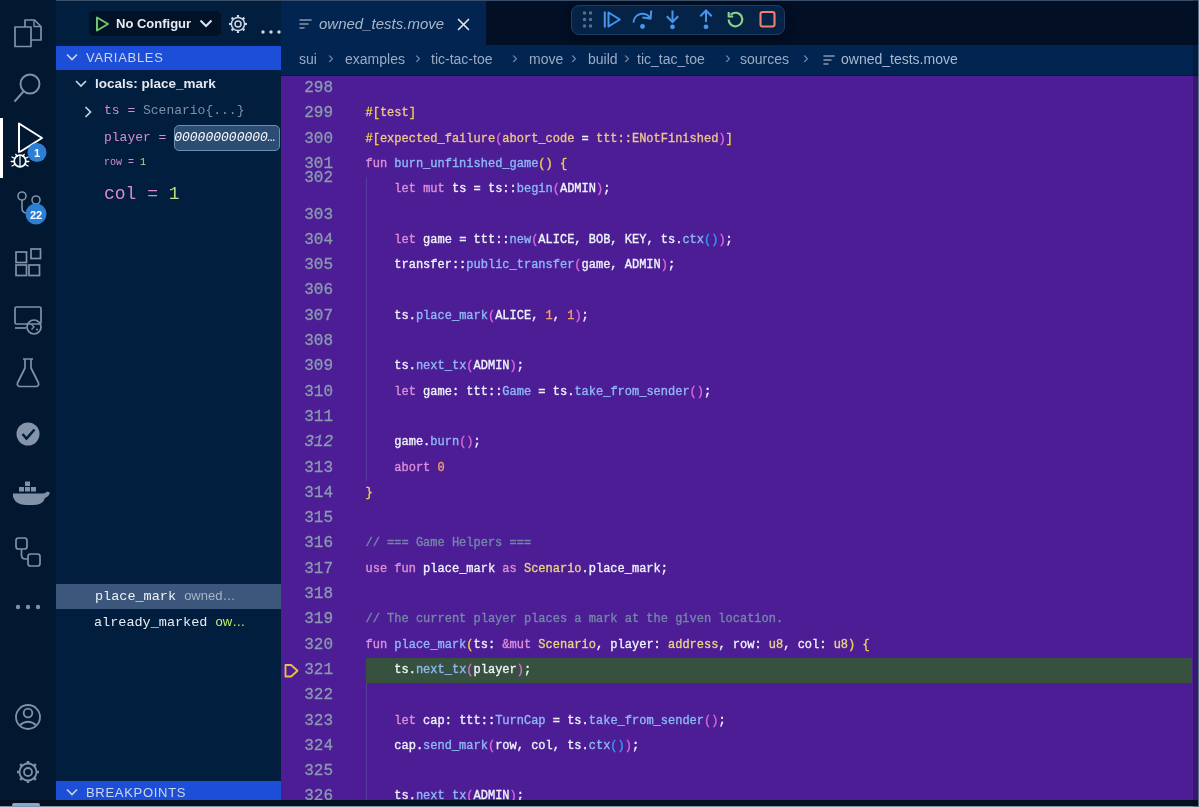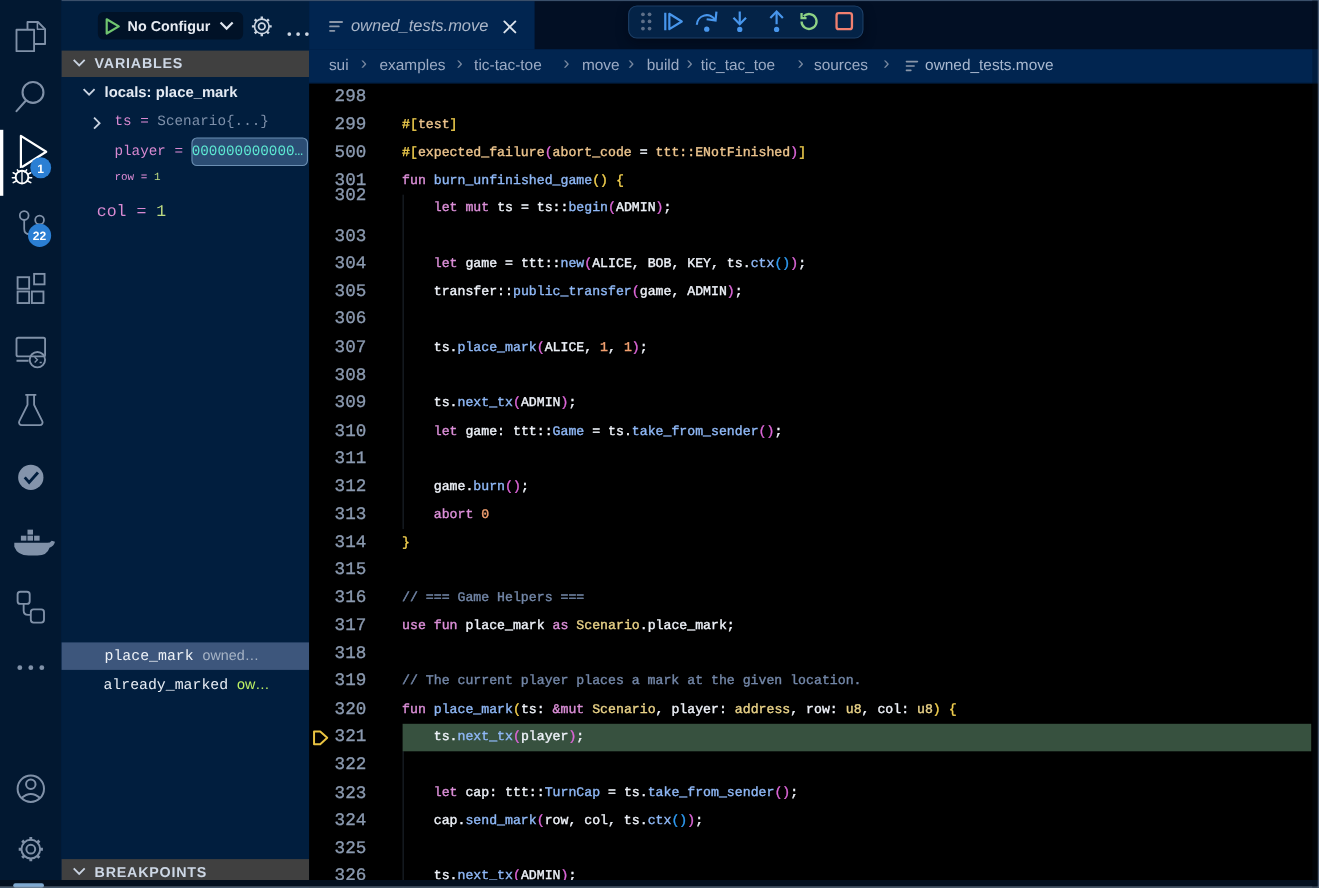--- a/index.html
+++ b/index.html
@@ -7,21 +7,21 @@
   body { position:relative; font-family:"Liberation Sans", sans-serif; background:#012550; }
   .abs { position:absolute; }
   .mono { font-family:"Liberation Mono", monospace; }
 
   
   #activitybar { left:0; top:0; width:56px; height:807px; background:#021831; }
   #sidebar { left:56px; top:0; width:225px; height:807px; background:#011e3e; }
   #tabstrip { left:281px; top:0; width:918px; height:45px; background:#020f24; }
   #tab { left:281px; top:1px; width:205px; height:44px; background:#012550; }
   #breadcrumbs { left:281px; top:45px; width:918px; height:31px; background:#012550; border-bottom:1px solid #011c3d; }
-  #editor { left:281px; top:76px; width:918px; height:731px; background:#000000; overflow:hidden; }
+  #editor { left:281px; top:76px; width:918px; height:731px; background:#4c1d95; overflow:hidden; }
   #topline { left:56px; top:0; width:1143px; height:1px; background:#3a4f6a; }
   #bottomstrip { left:0; top:800px; width:1199px; height:7px; background:#04101f; }
   #bottomline { left:0; top:805.5px; width:1199px; height:1.5px; background:#8494a6; }
   #bottomblue { left:12px; top:803px; width:28px; height:4px; background:#7fa9d0; border-radius:2px; }
   #rightshade { left:1192.5px; top:0; width:5px; height:807px; background:rgba(3,12,28,0.30); }
   #rightline { left:1197.5px; top:0; width:1.5px; height:807px; background:#5c6d85; }
   #dbgborder { left:0; top:118px; width:3px; height:60px; background:#ffffff; }
   .pink { color:#d98ad2; }
   .gray { color:#7e90aa; }
   .grn  { color:#bedb82; }
@@ -43,22 +43,22 @@
   .nu { color:#f2a070; }   
   .cm { color:#7387a8; }   
 
   
   #dbgtoolbar { left:571px; top:5px; width:214px; height:30px; background:#042347;
                 border:1px solid #1c3f66; border-radius:8px; box-shadow:0 4px 10px rgba(0,6,18,0.5); }
   #dbgtoolbar svg { position:absolute; left:-1px; top:-1px; }
   .bc { position:absolute; top:6px; font-size:14px; color:#9cabc4; white-space:nowrap; }
   .bsep { position:absolute; top:3px; font-size:17px; color:#76879f; }
 
-  .shd { left:0; width:225px; height:24px; background:#404040; color:#cdd7e5;
-         font-size:13px; font-weight:bold; letter-spacing:.7px; line-height:24px; }
+  .shd { left:0; width:225px; height:24px; background:#1d4ed8; color:#cdd7e5;
+         font-size:13px; font-weight:normal; letter-spacing:.7px; line-height:24px; }
   .chv { display:inline-block; width:12px; height:8px; margin:0 8px 1px 10px; }
 </style>
 </head>
 <body>
 <div class="abs" id="activitybar">
 <svg width="56" height="807" viewBox="0 0 56 807">
 
   <g fill="none" stroke="#8091a8" stroke-width="1.7" stroke-linejoin="round">
     <path d="M25 20 h9.5 l6.5 6.5 v13.5 h-16 z"></path>
     <path d="M34 20.5 v6 h6.5" stroke-width="1.4"></path>
@@ -207,26 +207,26 @@
     <span class="abs" style="left:20px;top:0;font-size:13.5px;font-weight:bold;color:#e3e9f2;">locals: place_mark</span>
   </div>
   <div class="abs mono" style="left:28px;top:103px;font-size:13px;">
     <svg class="abs" style="left:0;top:3px;" width="8" height="12" viewBox="0 0 8 12">
         <path d="M1.5 1 L6.5 6 L1.5 11" fill="none" stroke="#c8d2e0" stroke-width="1.7"></path>
       </svg>
     <span class="abs" style="left:20px;top:0;white-space:nowrap;"><span class="pink">ts = </span><span class="gray">Scenario{...}</span></span>
   </div>
   <div class="abs" style="left:118px;top:125px;width:106px;height:26px;background:#2b4d74;border:1.5px solid #6b8fb3;border-radius:5px;"></div>
   <div class="abs mono" style="left:48px;top:130px;font-size:13px;white-space:nowrap;">
-    <span class="pink">player = </span><span style="color:#5eead4;">000000000000…</span>
+    <span class="pink">player = </span><span style="color:#ffffff;font-style:italic;">000000000000…</span>
   </div>
   <div class="abs mono" style="left:48px;top:157px;font-size:10px;white-space:nowrap;">
     <span class="pink">row = </span><span class="grn">1</span>
   </div>
-  <div class="abs mono" style="left:32px;top:183.5px;font-size:15px;white-space:nowrap;">
+  <div class="abs mono" style="left:48px;top:183.5px;font-size:18px;white-space:nowrap;">
     <span class="pink">col = </span><span class="grn">1</span>
   </div>
 
 
   <div class="abs" style="left:0;top:584px;width:225px;height:25px;background:#3d567c;"></div>
   <div class="abs mono" style="left:39px;top:588px;font-size:13.5px;color:#eef2f7;white-space:nowrap;">place_mark <span style="font-family:'Liberation Sans',sans-serif;color:#a7b4c6;font-size:13px;">owned…</span></div>
   <div class="abs mono" style="left:38px;top:614px;font-size:13.5px;color:#e6ecf4;white-space:nowrap;">already_marked <span style="font-family:'Liberation Sans',sans-serif;color:#bef264;font-size:13px;">ow…</span></div>
 
   <div class="abs shd" style="top:781px;"><svg class="chv" width="12" height="8" viewBox="0 0 12 8">
         <path d="M1 1.5 L6 6.5 L11 1.5" fill="none" stroke="#c8d2e0" stroke-width="1.7"></path>
@@ -319,33 +319,33 @@
 <div class="abs" id="editor">
   <div class="abs" id="curline" style="left:84.5px;top:581.9px;width:826.5px;height:25.3px;background:#37513f;"></div>
   <div class="abs" style="left:84.5px;top:101.2px;width:1px;height:303.6px;background:rgba(126,160,202,0.22);"></div>
   <div class="abs" style="left:84.5px;top:607.2px;width:1px;height:123.8px;background:rgba(126,160,202,0.22);"></div>
   <svg class="abs" style="left:1.5px;top:586px;" width="17" height="17" viewBox="0 0 17 17">
     <path d="M2.5 3 h5.6 l6.4 5.75 -6.4 5.75 h-5.6 z" fill="none" stroke="#e9c341" stroke-width="1.8" stroke-linejoin="round"></path>
   </svg>
   <div id="gutter">
   <div class="lnum" style="left:0;top:0.0px;">298</div>
   <div class="lnum" style="left:0;top:25.3px;">299</div>
-  <div class="lnum" style="left:0;top:50.6px;">500</div>
+  <div class="lnum" style="left:0;top:50.6px;">300</div>
   <div class="lnum" style="left:0;top:75.9px;">301</div>
   <div class="lnum" style="left:0;top:90px;">302</div>
   <div class="lnum" style="left:0;top:126.5px;">303</div>
   <div class="lnum" style="left:0;top:151.8px;">304</div>
   <div class="lnum" style="left:0;top:177.1px;">305</div>
   <div class="lnum" style="left:0;top:202.4px;">306</div>
   <div class="lnum" style="left:0;top:227.7px;">307</div>
   <div class="lnum" style="left:0;top:253.0px;">308</div>
   <div class="lnum" style="left:0;top:278.3px;">309</div>
   <div class="lnum" style="left:0;top:303.6px;">310</div>
   <div class="lnum" style="left:0;top:328.9px;">311</div>
-  <div class="lnum" style="left:0;top:354.2px;">312</div>
+  <div class="lnum" style="left:0;top:354.2px;font-style:italic;">312</div>
   <div class="lnum" style="left:0;top:379.5px;">313</div>
   <div class="lnum" style="left:0;top:404.8px;">314</div>
   <div class="lnum" style="left:0;top:430.1px;">315</div>
   <div class="lnum" style="left:0;top:455.4px;">316</div>
   <div class="lnum" style="left:0;top:480.7px;">317</div>
   <div class="lnum" style="left:0;top:506.0px;">318</div>
   <div class="lnum" style="left:0;top:531.3px;">319</div>
   <div class="lnum" style="left:0;top:556.6px;">320</div>
   <div class="lnum" style="left:0;top:581.9px;">321</div>
   <div class="lnum" style="left:0;top:607.2px;">322</div>

